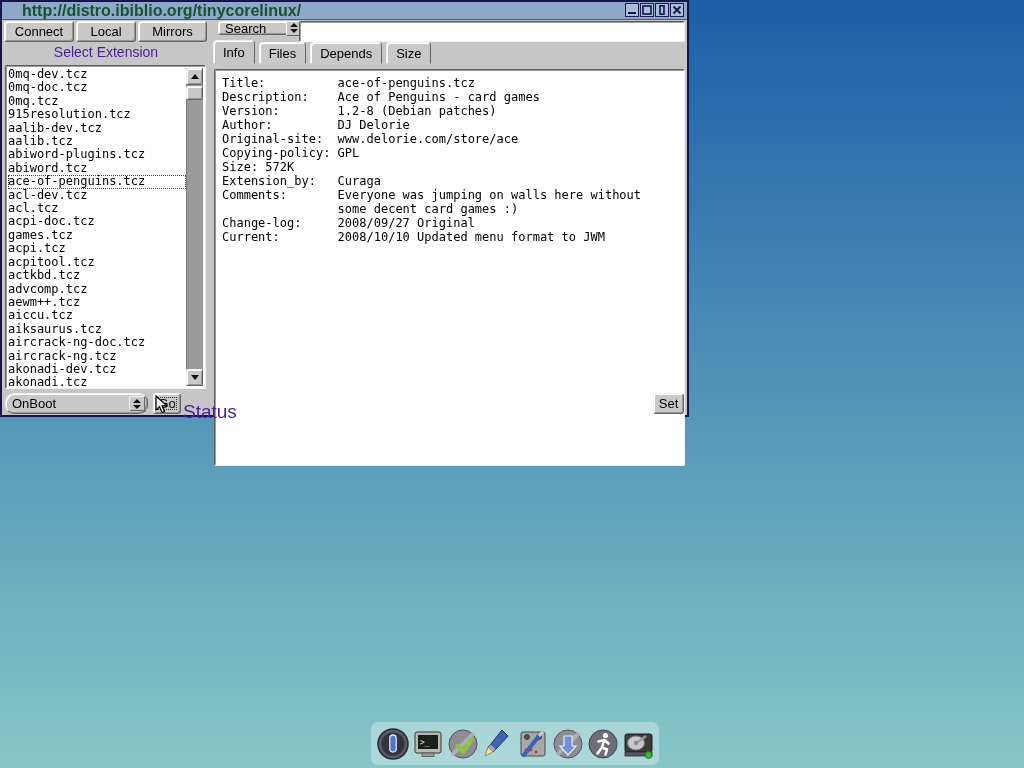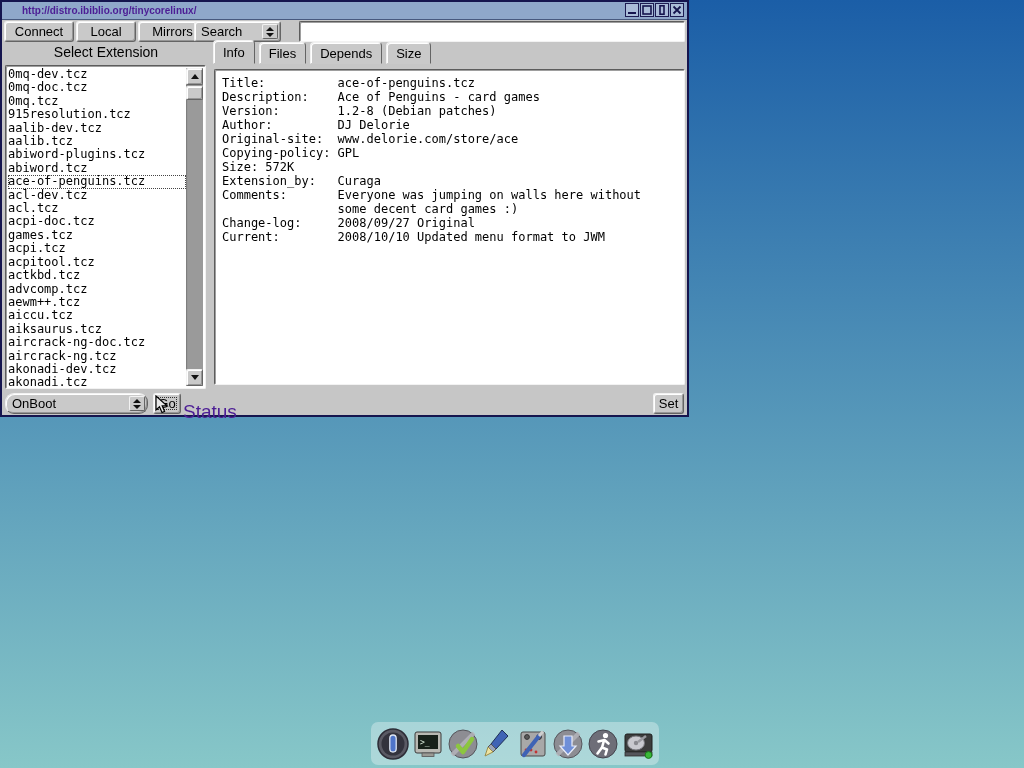--- a/index.html
+++ b/index.html
@@ -11,21 +11,21 @@
   
   .window{
     position:absolute;left:0;top:0;width:685px;height:413px;
     background:var(--face,#c6c6c6);border:2px solid #15154e;
   }
   .titlebar{
     position:absolute;left:0;top:0;width:100%;height:17px;
     background:var(--titlebar,#8fa8ca);border-bottom:1px solid #47597e;
     display:flex;align-items:center;
   }
-  .titlebar .title{font-size:10px;font-weight:bold;color:#4c1d95;padding-left:20px;white-space:nowrap;}
+  .titlebar .title{font-size:16px;font-weight:bold;color:#14532d;padding-left:20px;white-space:nowrap;}
   .win-controls{position:absolute;right:3px;top:1px;display:flex;gap:1px;}
   .win-btn{width:14px;height:14px;background:#a9bcd8;border:1px solid #1c1c52;box-sizing:border-box;
     display:flex;align-items:center;justify-content:center;}
   .win-btn svg{display:block;}
   
   .raised{
     background:#c9c9c9;
     border:1px solid;border-color:#f2f2f2 #646464 #646464 #f2f2f2;
     box-shadow:inset 1px 1px 0 #ffffff, inset -1px -1px 0 #969696;
     border-radius:3px;
@@ -38,35 +38,35 @@
   .btn{
     font-size:13px;color:#000;display:flex;align-items:center;justify-content:center;
     box-sizing:border-box;cursor:default;user-select:none;
   }
   
   .tb{position:absolute;height:21px;top:19px;}
   #btn-connect{left:2px;width:70px;}
   #btn-local{left:74px;width:60px;}
   #btn-mirrors{left:136px;width:69px;}
   .choice{position:absolute;display:flex;align-items:center;box-sizing:border-box;}
-  #choice-search{left:192px;top:19px;width:87px;height:21px;}
+  #choice-search{left:216px;top:19px;width:87px;height:14px;}
   .choice .choice-label{flex:1;font-size:13px;padding-left:6px;text-align:left;}
   .choice .arrows{
     width:16px;height:15px;margin-right:2px;border-radius:2px;
     background:#c9c9c9;border:1px solid;border-color:#f2f2f2 #646464 #646464 #f2f2f2;
     display:flex;flex-direction:column;align-items:center;justify-content:center;gap:2px;box-sizing:border-box;
   }
   .tri-up{width:0;height:0;border-left:4px solid transparent;border-right:4px solid transparent;border-bottom:4px solid #111;}
   .tri-down{width:0;height:0;border-left:4px solid transparent;border-right:4px solid transparent;border-top:4px solid #111;}
   #search-input{
     position:absolute;left:297px;top:19px;width:386px;height:21px;background:#fff;
     font-size:13px;box-sizing:border-box;padding:0 4px;outline:none;
   }
   
-  #select-ext-label{position:absolute;left:0;top:42px;width:208px;text-align:center;font-size:14px;color:#000000;}
+  #select-ext-label{position:absolute;left:0;top:42px;width:208px;text-align:center;font-size:14px;color:#4c1d95;}
   #tabs-row{position:absolute;left:211px;top:40px;height:22px;display:flex;gap:4px;}
   .tab{
     font-size:13px;padding:0 9px;display:flex;align-items:center;height:22px;box-sizing:border-box;
     background:#c9c9c9;border:1px solid;border-color:#f2f2f2 #646464 transparent #f2f2f2;
     border-radius:4px 4px 0 0;box-shadow:inset 1px 1px 0 #ffffff;
   }
   .tab.active{height:24px;margin-top:-2px;background:#c6c6c6;}
   
   #listbox{
     position:absolute;left:3px;top:63px;width:201px;height:324px;background:#fff;box-sizing:border-box;
@@ -80,21 +80,21 @@
   
   #scrollbar{position:absolute;top:2px;right:2px;bottom:2px;width:17px;background:#9a9a9a;box-shadow:inset 1px 1px 1px #7c7c7c;}
   .sb-btn{position:absolute;left:0;width:17px;height:17px;display:flex;align-items:center;justify-content:center;box-sizing:border-box;border-radius:2px;}
   #sb-up{top:0;}
   #sb-down{bottom:0;}
   #sb-thumb{position:absolute;left:0;top:18px;width:17px;height:14px;box-sizing:border-box;border-radius:2px;}
   .sb-tri-up{width:0;height:0;border-left:4px solid transparent;border-right:4px solid transparent;border-bottom:5px solid #111;}
   .sb-tri-down{width:0;height:0;border-left:4px solid transparent;border-right:4px solid transparent;border-top:5px solid #111;}
   
   #info-panel{
-    position:absolute;left:212px;top:67px;width:471px;height:316px;background:#fff;box-sizing:border-box;
+    position:absolute;left:212px;top:67px;width:471px;height:397px;background:#fff;box-sizing:border-box;
   }
   #info-panel pre{
     margin:0;padding:6px 0 0 7px;font-family:"DejaVu Sans Mono",monospace;font-size:12px;line-height:14px;color:#000;
   }
   
   #choice-onboot{left:3px;top:391px;width:143px;height:21px;border-radius:9px;}
   #btn-go{position:absolute;left:151px;top:391px;width:28px;height:21px;}
   #btn-go .focus{outline:1px dotted #333;outline-offset:-3px;padding:1px 3px;}
   #status-label{position:absolute;left:181px;top:399px;font-size:19px;color:#4c1d95;}
   #status-input{

